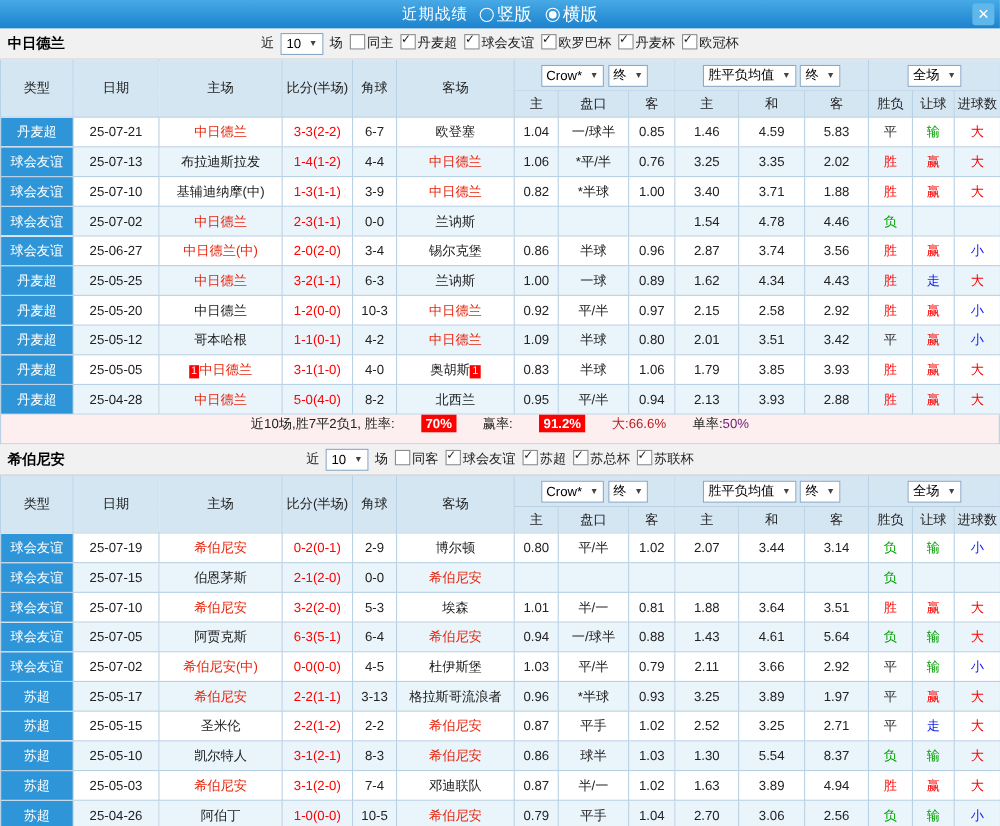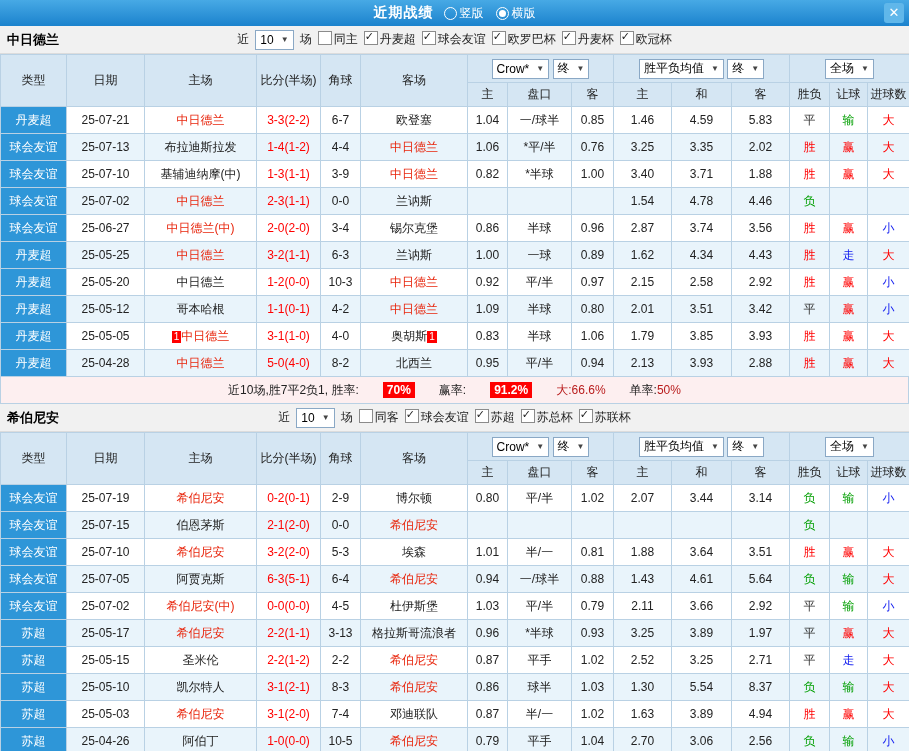--- a/index.html
+++ b/index.html
@@ -3,23 +3,23 @@
 <meta charset="utf-8">
 <style>
   html,body{margin:0;padding:0}
   body{width:909px;height:751px;overflow:hidden;background:#fff;
        font-family:"Liberation Sans","DejaVu Sans",sans-serif;font-size:12px;color:#222}
   .panel{width:909px}
 
   
   .topbar{height:26px;background:linear-gradient(180deg,#47a9e5 0%,#1b82cd 100%);
           position:relative;display:flex;align-items:center;justify-content:center;gap:10px;color:#fff}
-  .title{font-size:14px;font-weight:bold;letter-spacing:1px}
+  .title{font-size:14px;font-weight:normal;letter-spacing:1px}
   .radio-group{display:inline-flex;align-items:center;gap:12px}
-  .radio-item{display:inline-flex;align-items:center;gap:3px;cursor:pointer;font-size:12px}
+  .radio-item{display:inline-flex;align-items:center;gap:3px;cursor:pointer;font-size:16px}
   .radio{width:11px;height:11px;border:1px solid #fff;border-radius:50%;position:relative;display:inline-block}
   .radio.on::after{content:'';position:absolute;left:2px;top:2px;right:2px;bottom:2px;background:#fff;border-radius:50%}
   .close-btn{position:absolute;right:5px;top:3px;width:20px;height:20px;line-height:20px;text-align:center;
              background:#60b7ea;border-radius:3px;color:#fff;font-weight:bold;font-size:13px;cursor:pointer}
 
   
   .sec-head{position:relative;height:27px;background:#f1f1f1;border-bottom:1px solid #dcdcdc;
             display:flex;align-items:center;justify-content:center}
   .team-name{position:absolute;left:7px;font-weight:bold;font-size:13px;color:#000}
   .filters{display:flex;align-items:center;gap:6px}
@@ -40,25 +40,25 @@
   .grid tbody td{height:26px}
   .grid td.type-cell{background:#2e96d8;color:#fff}
   .grid tbody tr.alt td{background:#e9f4fb}
   .grid tbody tr.alt td.type-cell{background:#2e96d8}
   .score-text{color:#f00}
   .tname.hl{color:#e8250c}
   .badge{display:inline-block;background:#f00;color:#fff;font-size:10px;line-height:12px;padding:0 2px}
   .c-red{color:#f00}.c-green{color:#029f02}.c-blue{color:#1520f0}.c-dark{color:#333}
 
   
-  .summary{height:26px;display:flex;align-items:center;justify-content:center;gap:24px;
+  .summary{height:26px;display:flex;align-items:flex-start;justify-content:center;gap:24px;
            background:#fdeff0;border:1px solid #b9d1e4;border-top:none;color:#222}
   .rate-badge{background:#f00;color:#fff;padding:1px 4px;font-weight:bold}
   .red-text{color:#b91c1c}
-  .blue-text{color:#b91c1c}
+  .blue-text{color:#701a75}
 </style>
 </head>
 <body>
 
 <div class="panel">
 
   <div class="topbar">
     <span class="title">近期战绩</span>
     <span class="radio-group">
 

